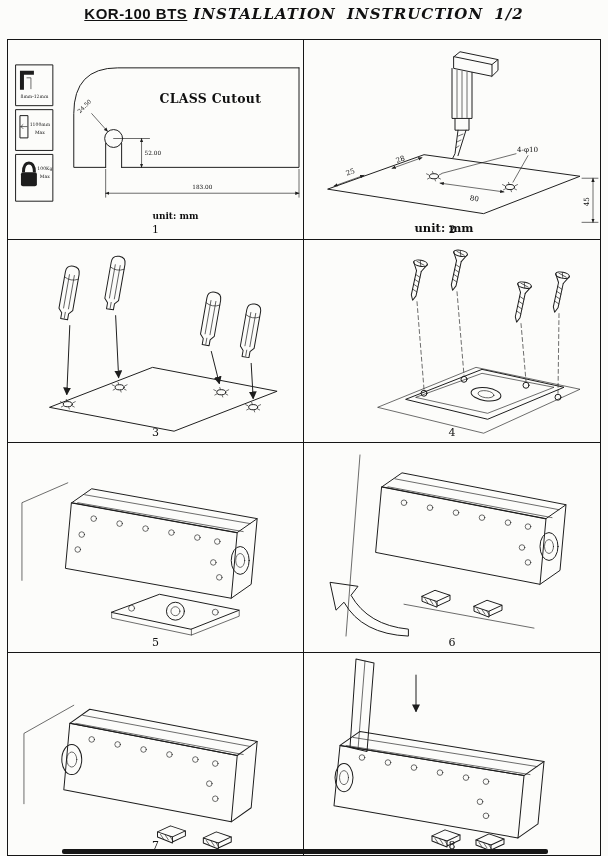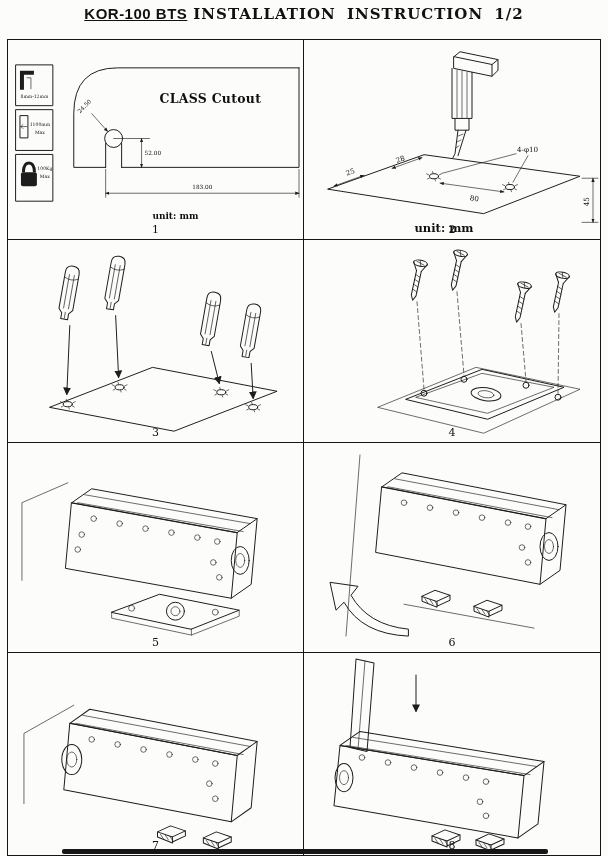--- a/index.html
+++ b/index.html
@@ -1,20 +1,20 @@
 <!DOCTYPE html>
 <html><head>
 <meta charset="utf-8">
 <style>
   * { margin:0; padding:0; box-sizing:border-box; }
   html,body { background:#e9e9e6; }
   .page { width:608px; height:856px; background:#fcfcfa; position:relative; margin:0 auto; overflow:hidden; color:#111; }
   .title { position:absolute; top:5px; left:0; width:100%; text-align:center; white-space:nowrap; }
   .t-sans { font-family:"Liberation Sans",sans-serif; font-weight:700; font-size:15px; letter-spacing:.5px;text-decoration:underline; }
-  .t-serif { font-family:"DejaVu Serif",serif; font-weight:600; font-size:15px; letter-spacing:1px; word-spacing:5px; margin-left:6px; }
+  .t-serif { font-family:"DejaVu Serif",serif; font-weight:600; font-size:15px; letter-spacing:1px; word-spacing:5px; margin-left:6px;font-style:italic; }
   .grid { position:absolute; left:7px; top:39px; width:594px; height:817px; border:1.6px solid #161616;
           display:grid; grid-template-columns:1fr 1fr; grid-template-rows:200px 203px 210px 1fr; }
   .panel { position:relative; }
   .br { border-right:1.3px solid #161616; }
   .bb { border-bottom:1.3px solid #161616; }
   .pnum { position:absolute; bottom:3px; left:0; width:100%; text-align:center;
           font-family:"DejaVu Serif",serif; font-size:11px; }
   svg.draw { position:absolute; left:0; top:0; width:100%; height:100%; }
   .ln { stroke:#1d1d1d; stroke-width:1; fill:none; stroke-linecap:round; stroke-linejoin:round; }
   .thin { stroke-width:.65; }

